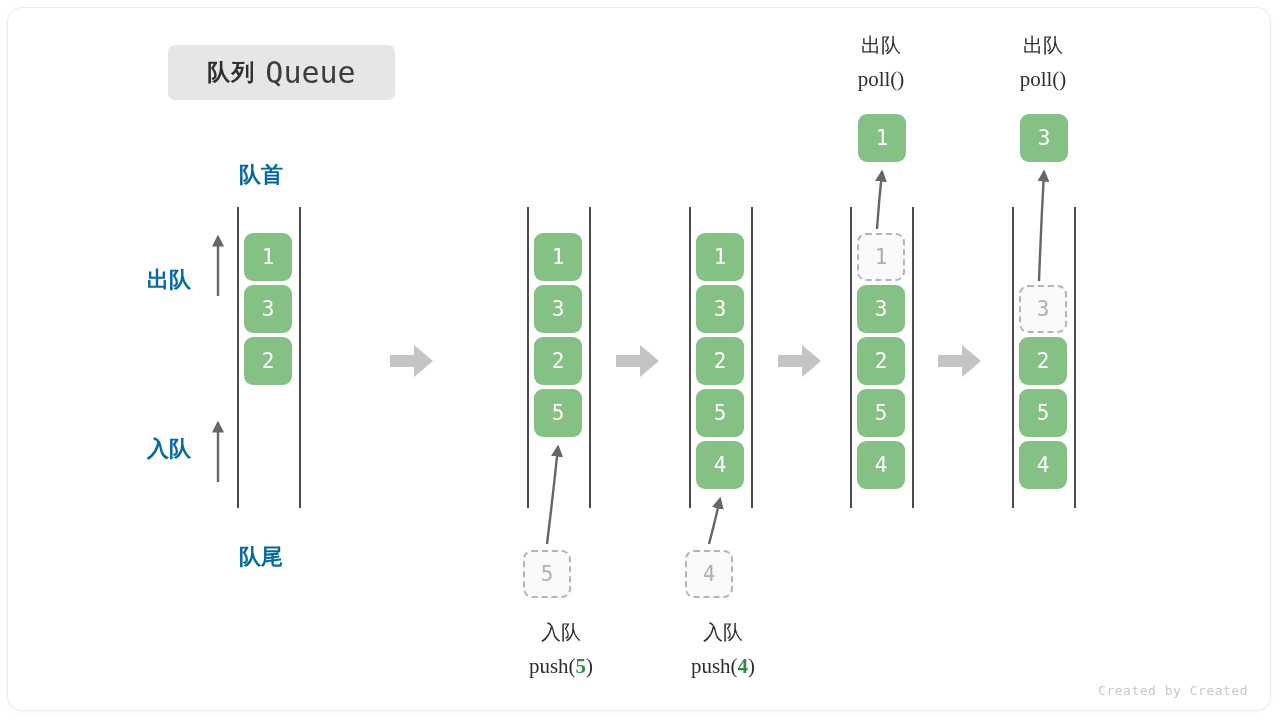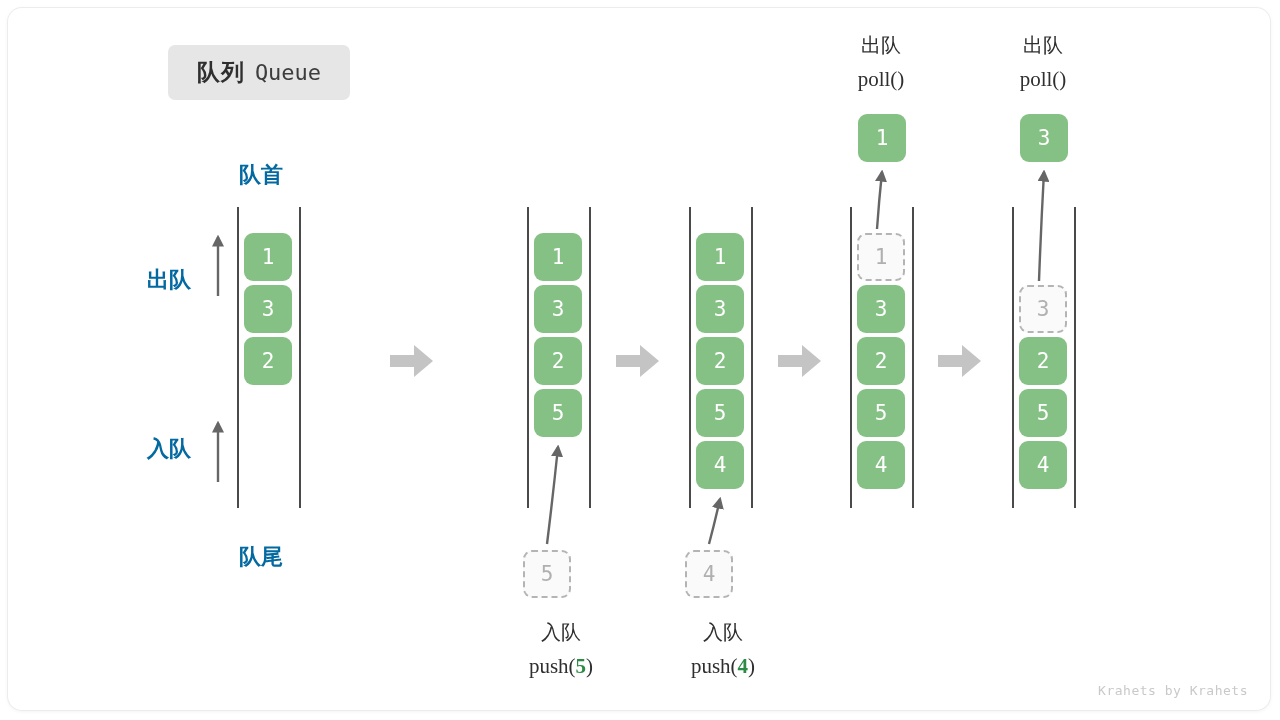--- a/index.html
+++ b/index.html
@@ -21,33 +21,33 @@
     background: #ffffff;
     border-radius: 14px;
     box-shadow: 0 0 0 1px #ececec, 0 1px 4px rgba(0,0,0,0.07);
     box-sizing: border-box;
   }
 
   
   .title-chip {
     position: absolute;
     left: 168px; top: 45px;
-    width: 182px; height: 55px;
+    width: 227px; height: 55px;
     background: #e6e6e6;
     border-radius: 7px;
     display: flex; align-items: center; justify-content: center;
     gap: 10px;
   }
   .title-cn {
     font-size: 23px; font-weight: bold; color: #2f2f2f;
     font-family: "DejaVu Sans", sans-serif;
     letter-spacing: 1px;
   }
   .title-en {
-    font-size: 22px; color: #3d3d3d;
+    font-size: 30px; color: #3d3d3d;
     font-family: "DejaVu Sans Mono", monospace;
   }
 
   
   .lbl-cn-bold {
     position: absolute;
     font-size: 22px; font-weight: bold; color: #0369a1;
     font-family: "DejaVu Sans", sans-serif;
     white-space: nowrap;
   }
@@ -194,21 +194,21 @@
     <line x1="218" y1="296" x2="218" y2="237" stroke="#666666" stroke-width="2.4" marker-end="url(#ah)"></line>
     <line x1="218" y1="482" x2="218" y2="423" stroke="#666666" stroke-width="2.4" marker-end="url(#ah)"></line>
     <g id="dyn-arrows">
         <path d="M 547 544 Q 553 495.5 558 447" stroke="#666666" stroke-width="2.4" fill="none" marker-end="url(#ah)"></path>
         <path d="M 709 544 Q 715 521.5 720 499" stroke="#666666" stroke-width="2.4" fill="none" marker-end="url(#ah)"></path>
         <path d="M 877 229 Q 879 200.5 882 172" stroke="#666666" stroke-width="2.4" fill="none" marker-end="url(#ah)"></path>
         <path d="M 1039 281 Q 1041 226.5 1044 172" stroke="#666666" stroke-width="2.4" fill="none" marker-end="url(#ah)"></path>
       </g>
   </svg>
 
-  <div class="watermark">Krahets by Krahets</div>
+  <div class="watermark">Created by Created</div>
 <div style="position: absolute; left: 390px; top: 344px; width: 44px; height: 34px;"><svg width="44" height="34" viewBox="0 0 44 34" xmlns="http://www.w3.org/2000/svg">
         <path d="M0 11 L24 11 L24 1 L43 17 L24 33 L24 23 L0 23 Z" fill="#c4c4c4"></path>
       </svg></div>
     <div style="position: absolute; left: 616px; top: 344px; width: 44px; height: 34px;"><svg width="44" height="34" viewBox="0 0 44 34" xmlns="http://www.w3.org/2000/svg">
         <path d="M0 11 L24 11 L24 1 L43 17 L24 33 L24 23 L0 23 Z" fill="#c4c4c4"></path>
       </svg></div>
     <div style="position: absolute; left: 778px; top: 344px; width: 44px; height: 34px;"><svg width="44" height="34" viewBox="0 0 44 34" xmlns="http://www.w3.org/2000/svg">
         <path d="M0 11 L24 11 L24 1 L43 17 L24 33 L24 23 L0 23 Z" fill="#c4c4c4"></path>
       </svg></div>
     <div style="position: absolute; left: 938px; top: 344px; width: 44px; height: 34px;"><svg width="44" height="34" viewBox="0 0 44 34" xmlns="http://www.w3.org/2000/svg">

